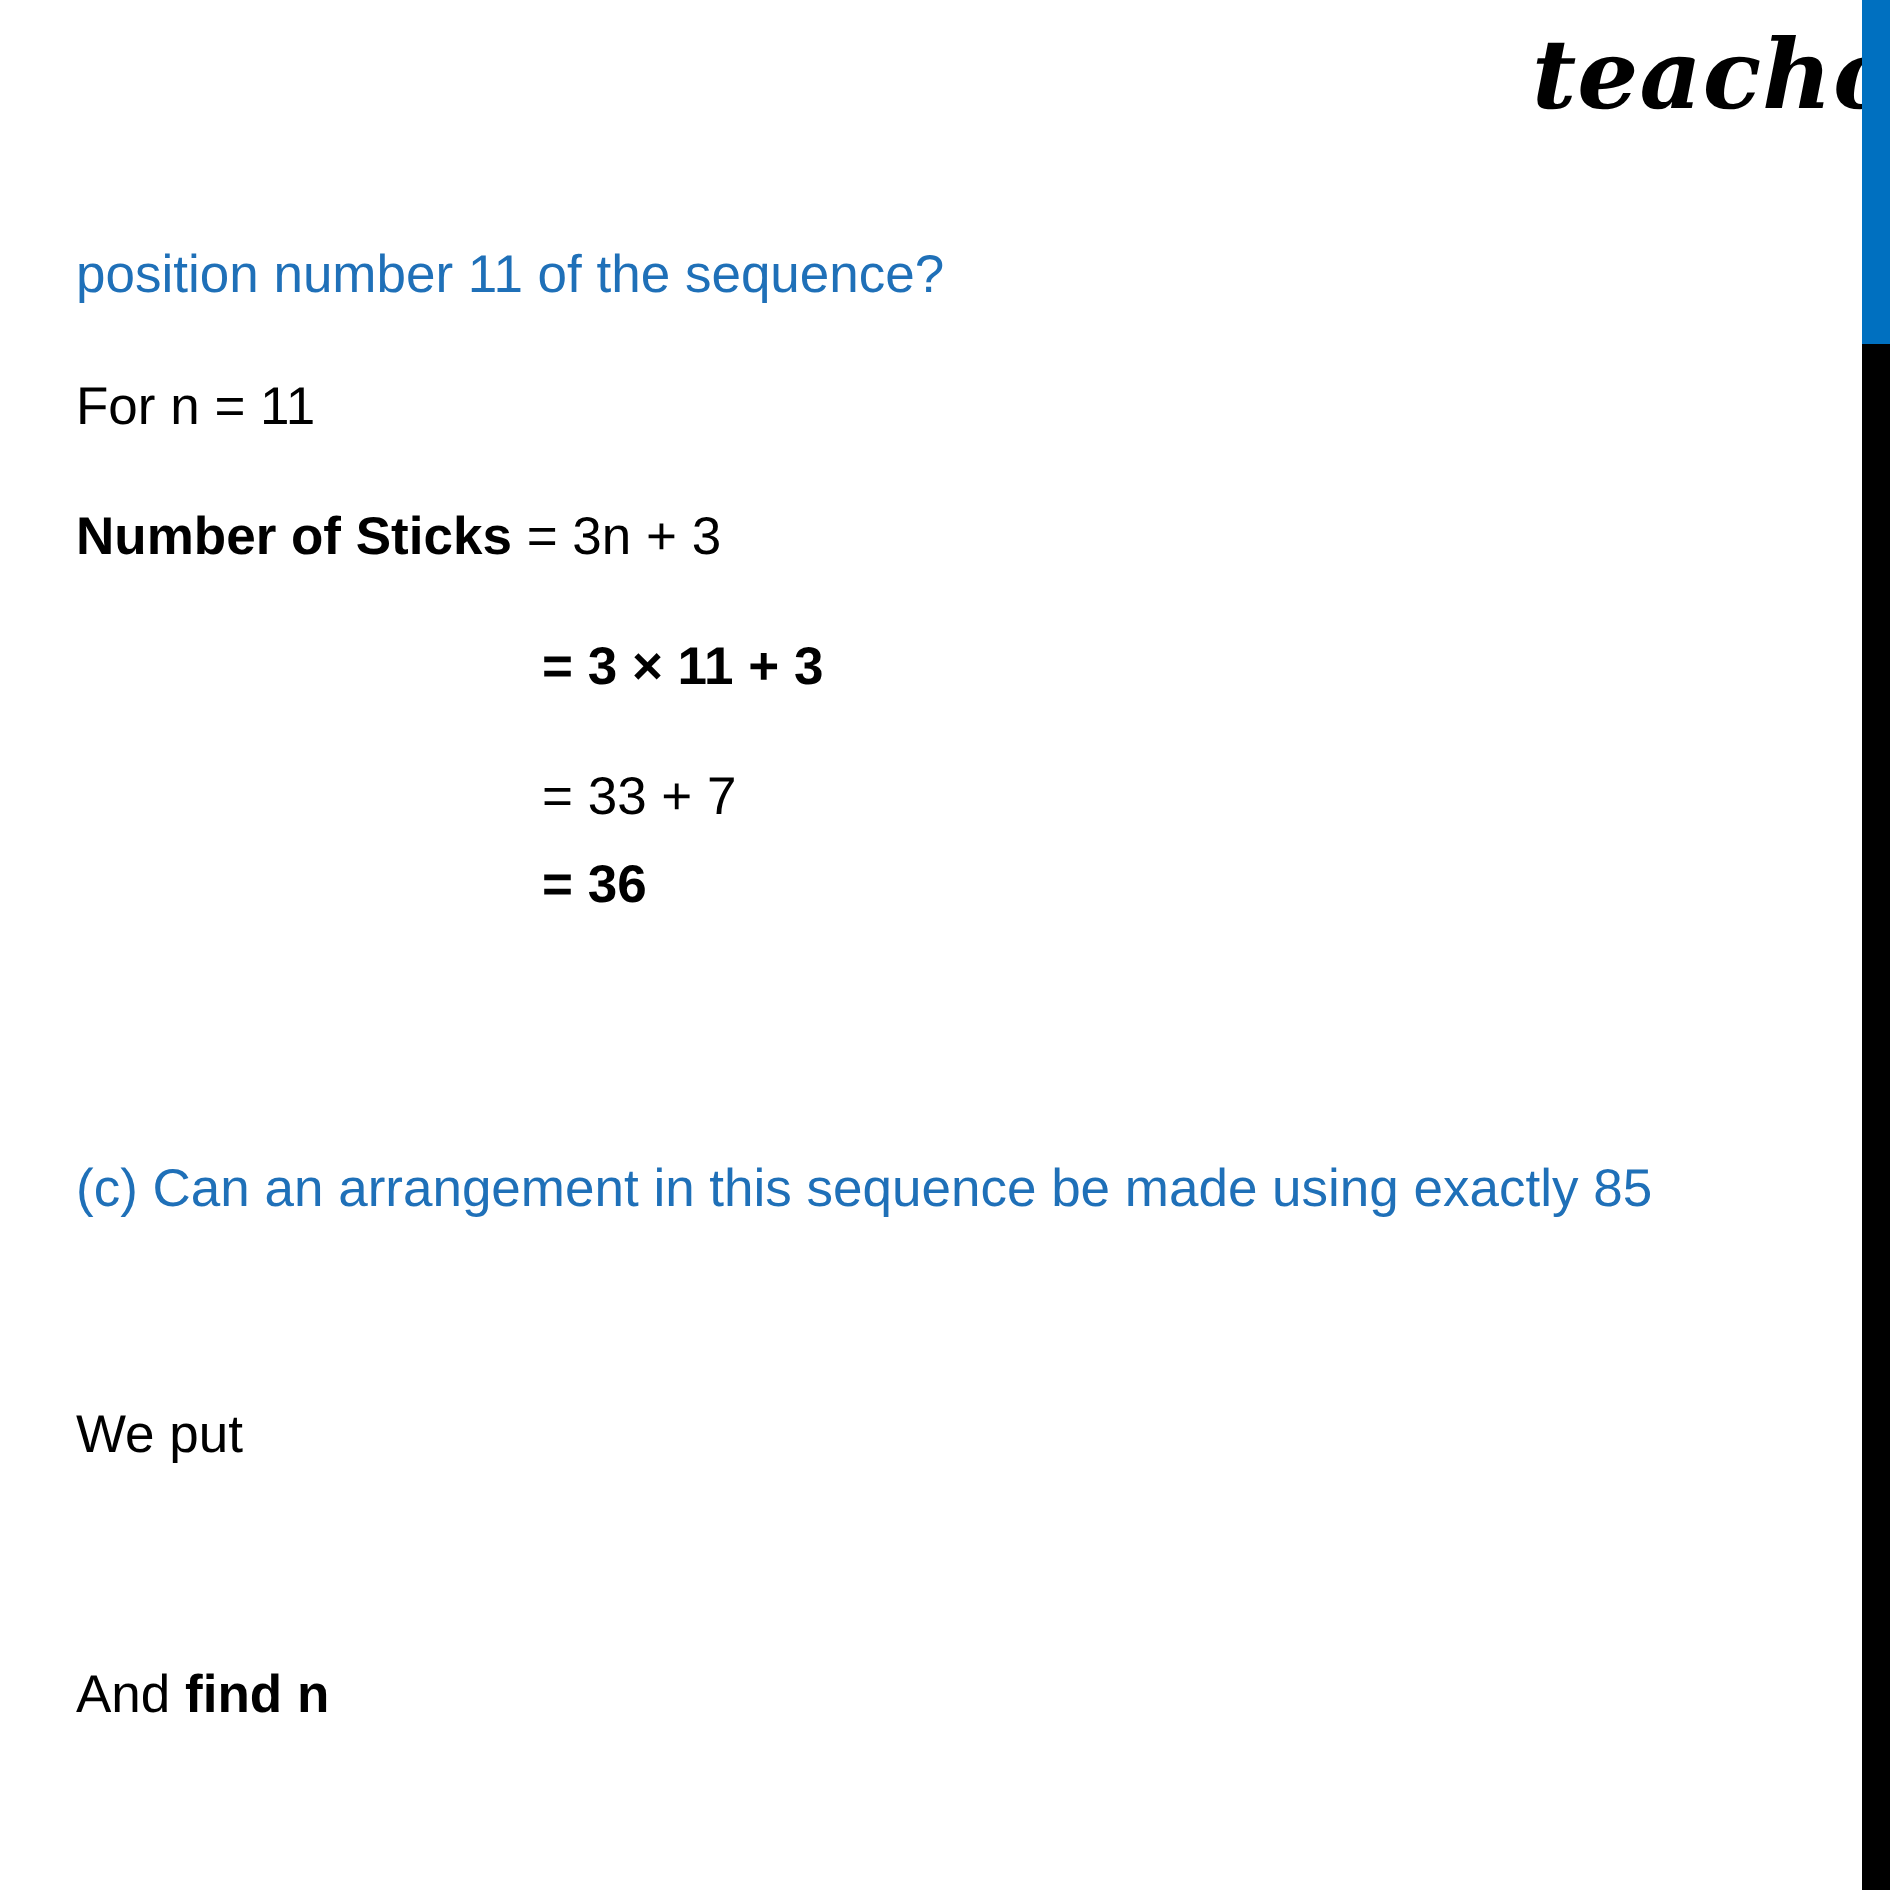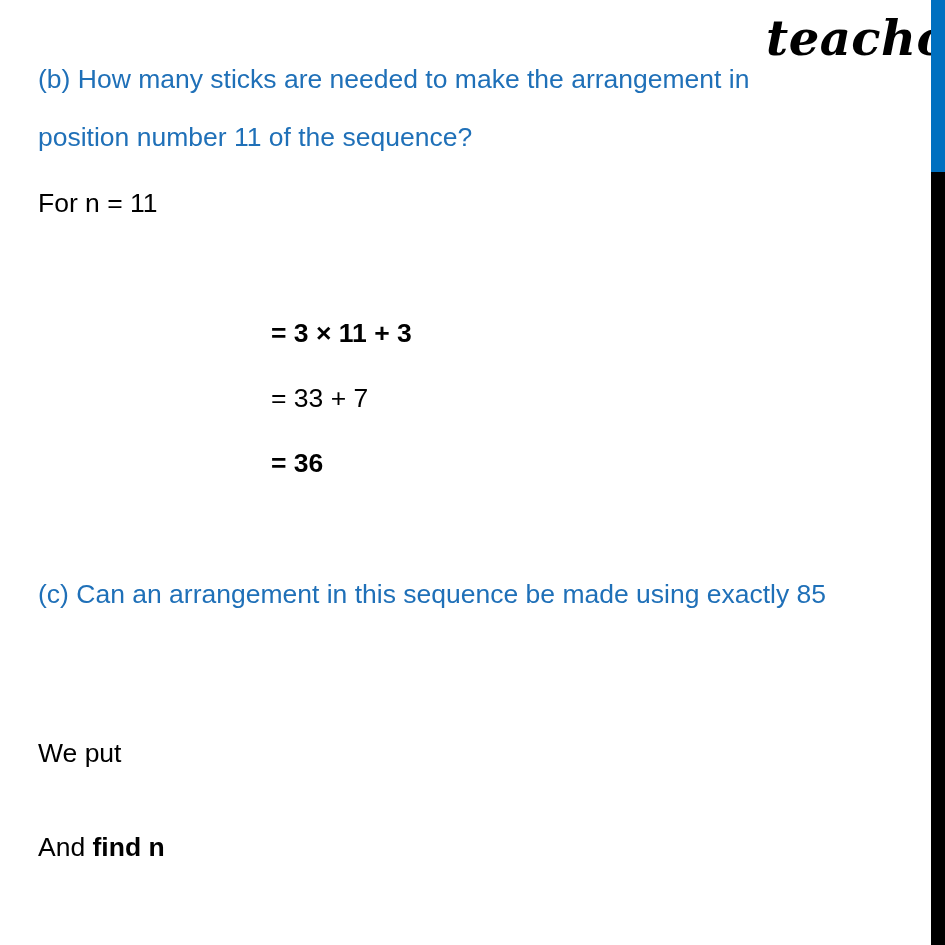--- a/index.html
+++ b/index.html
@@ -56,33 +56,35 @@
     .indent-eq { left: 271px; }
     .indent-mid { left: 108px; }
   </style>
 </head>
 <body>
 
 <div class="slide">
 
   <div class="logo">teachoo</div>
 
-  <div class="line q" style="top:66px;">(b) How many sticks are needed to make the arrangement in</div>
   <div class="line q" style="top:124px;">position number 11 of the sequence?</div>
 
   <div class="line" style="top:190px;">For n = 11</div>
 
+  <div class="line" style="top:255px;">
+    <span class="b">Number of Sticks</span><span> = 3n + 3</span>
+  </div>
 
   <div class="line indent-eq b" style="top:320px;">= 3 × 11 + 3</div>
   <div class="line indent-eq" style="top:385px;">= 33 + 7</div>
-  <div class="line indent-eq b" style="top:450px;">= 36</div>
+  <div class="line indent-eq b" style="top:429px;">= 36</div>
 
   <div class="line q" style="top:581px;text-align:right;">(c) Can an arrangement in this sequence be made using exactly 85</div>
 
-  <div class="line" style="top:704px;margin-top:36px;">We put</div>
+  <div class="line" style="top:704px;">We put</div>
   <div class="line" style="top:834px;">
     <span>And </span><span class="b">find n</span>
   </div>
 </div>
 
 <div class="side-bar">
   <div class="accent"></div>
 </div>
 
 </body></html>

